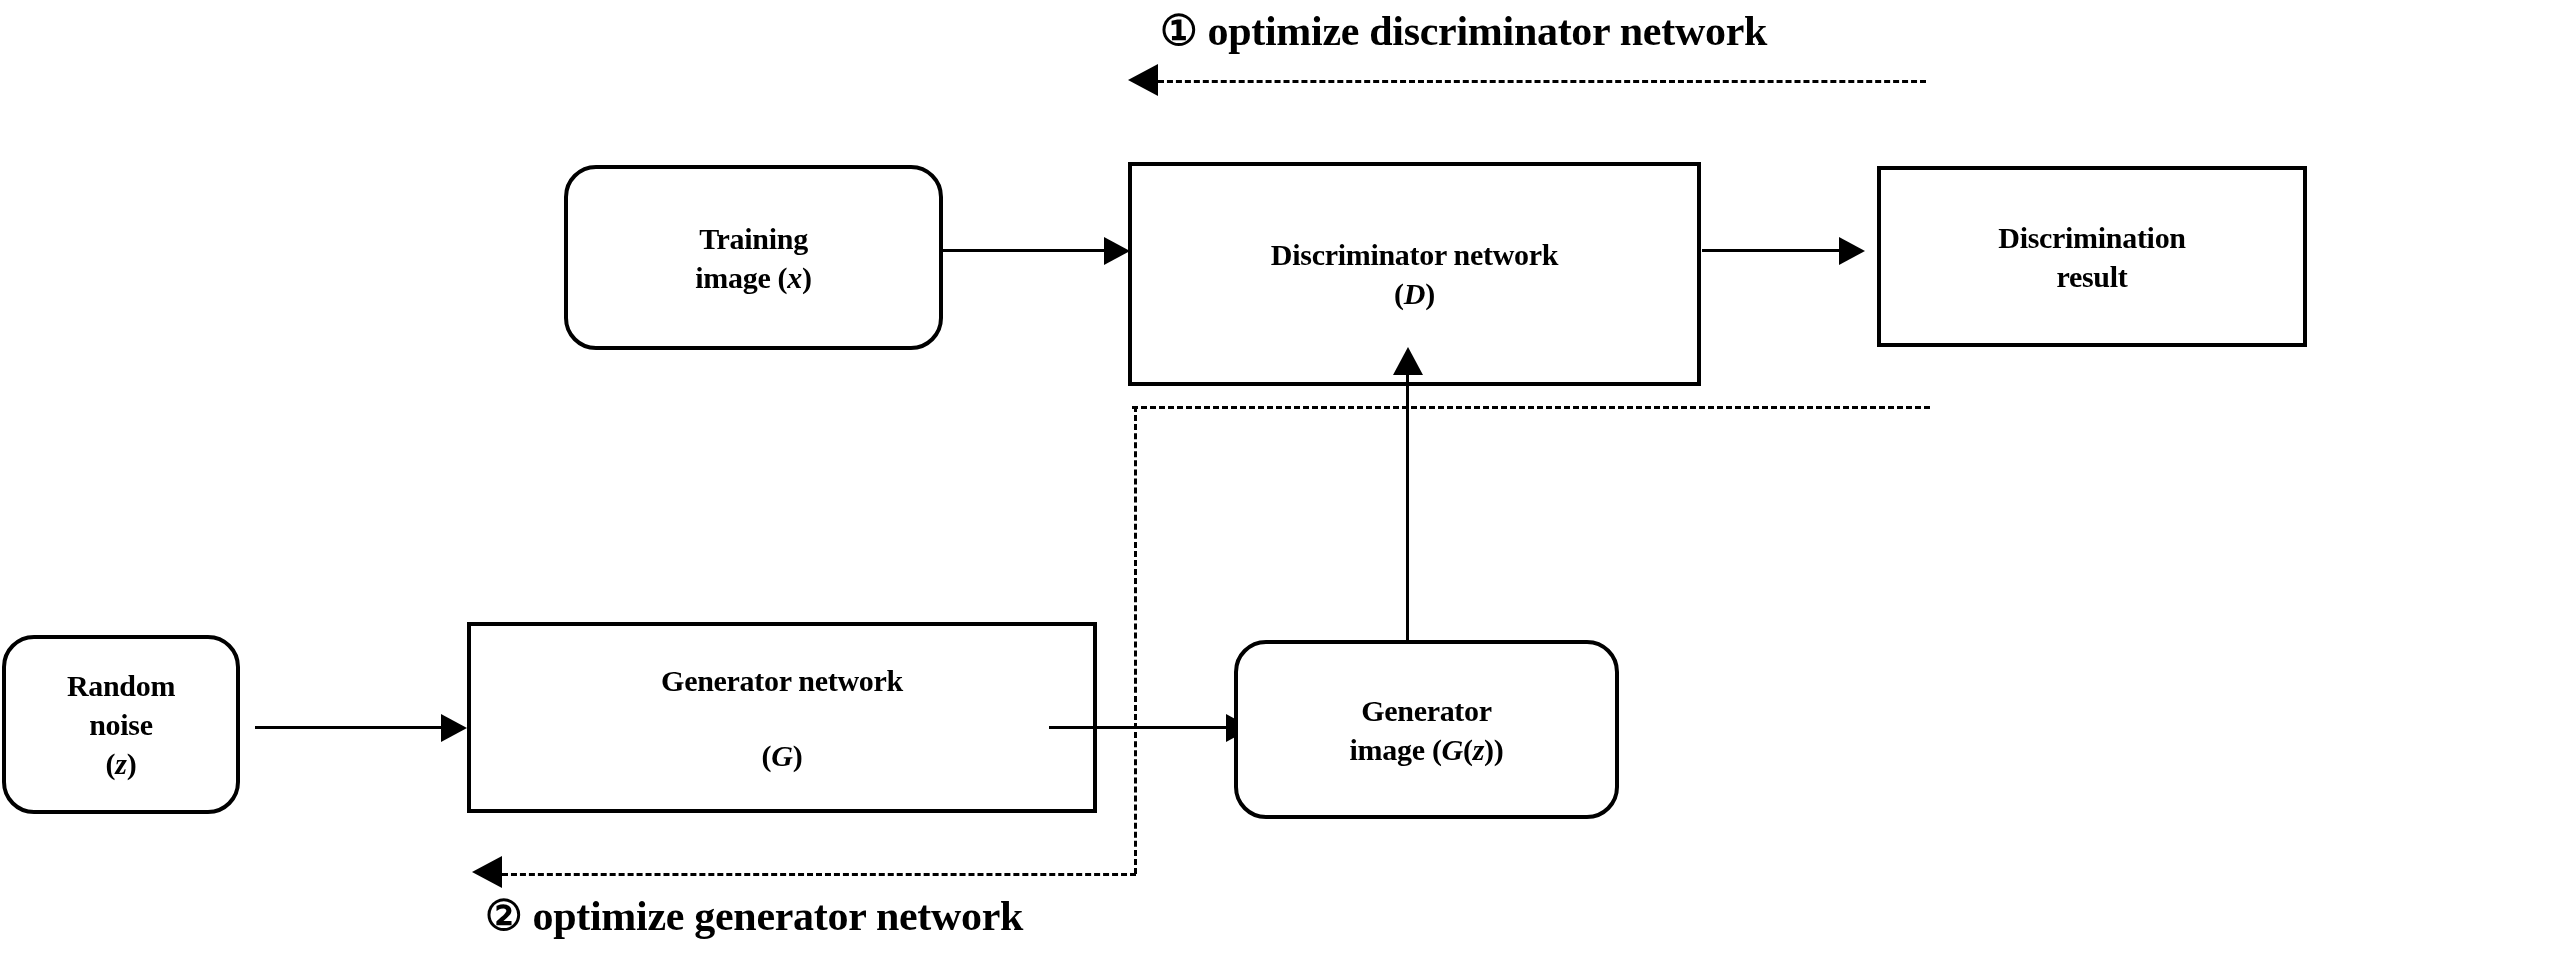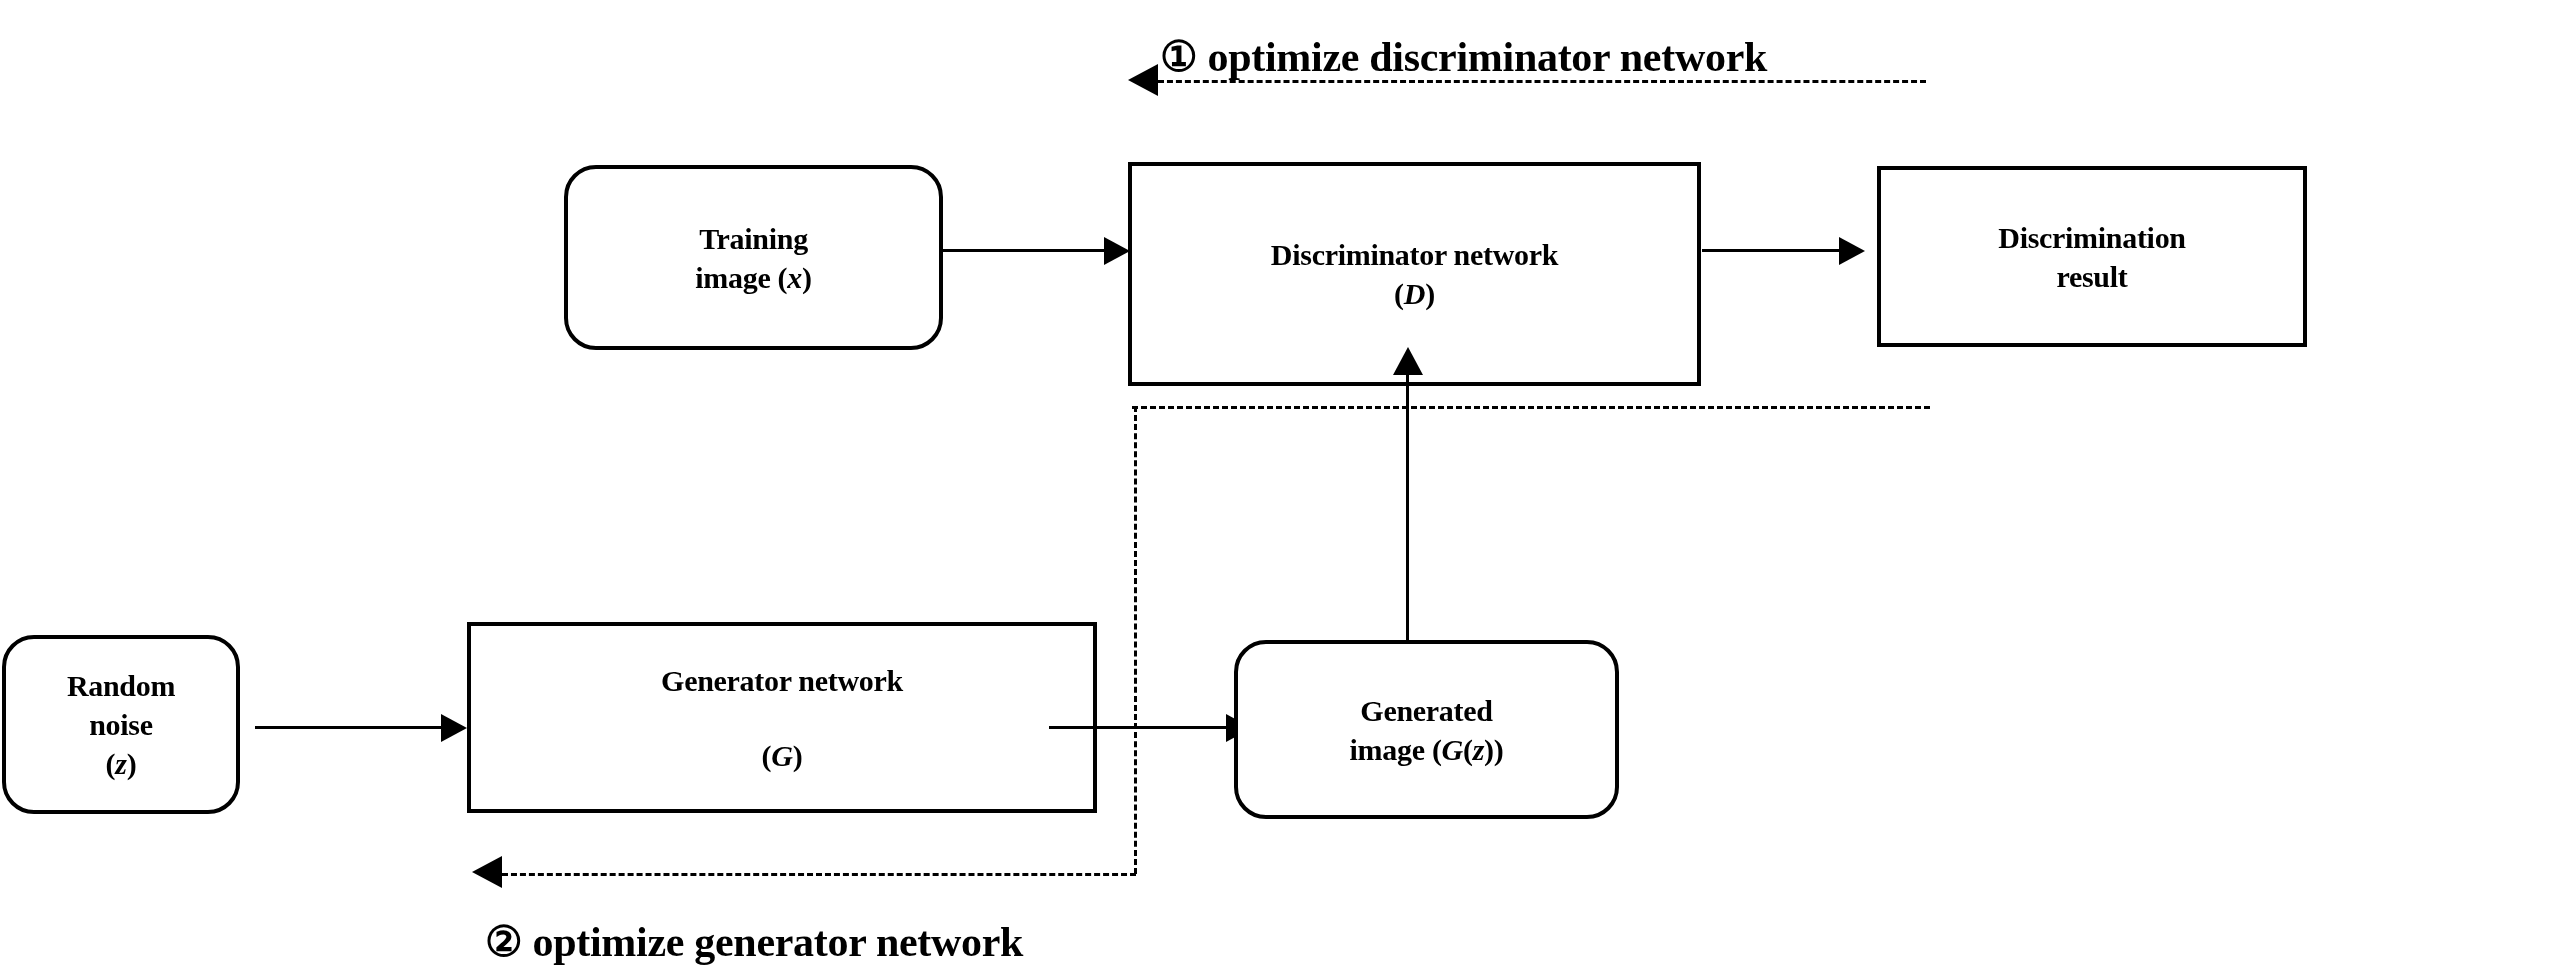--- a/index.html
+++ b/index.html
@@ -32,21 +32,20 @@
   .it{font-style:italic;}
 
   
   .label{
     position:absolute;
     font-weight:bold;
     font-size:42px;
     line-height:1.30;
     white-space:nowrap;
     letter-spacing:-0.3px;
-    margin-top:26px;
   }
   .label.res{font-size:42px;line-height:1.45;}
 
   
   .hline{position:absolute;height:0;border-top:3.8px solid #000;}
   .vline{position:absolute;width:0;border-left:3.8px solid #000;}
   .hdash{position:absolute;height:0;border-top:3.8px dashed #000;}
   .vdash{position:absolute;width:0;border-left:3.8px dashed #000;}
 
   .arrow-r{
@@ -121,18 +120,18 @@
 
   <div class="box" style="left:467px;top:622px;width:630px;height:191px;gap:36px;">
     <span class="ln">Generator network</span>
     <span class="ln"><span>(</span><span class="it">G</span><span>)</span></span>
   </div>
 
   <div class="hline" style="left:1049px;top:726px;width:181px;"></div>
   <div class="arrow-r" style="left:1226px;top:714px;"></div>
 
   <div class="box round" style="left:1234px;top:640px;width:385px;height:179px;">
-    <span class="ln">Generated</span>
+    <span class="ln">Generator</span>
     <span class="ln"><span>image (</span><span class="it">G</span><span>(</span><span class="it">z</span><span>))</span></span>
   </div>
 
 </div>
 
 
 </body></html>

